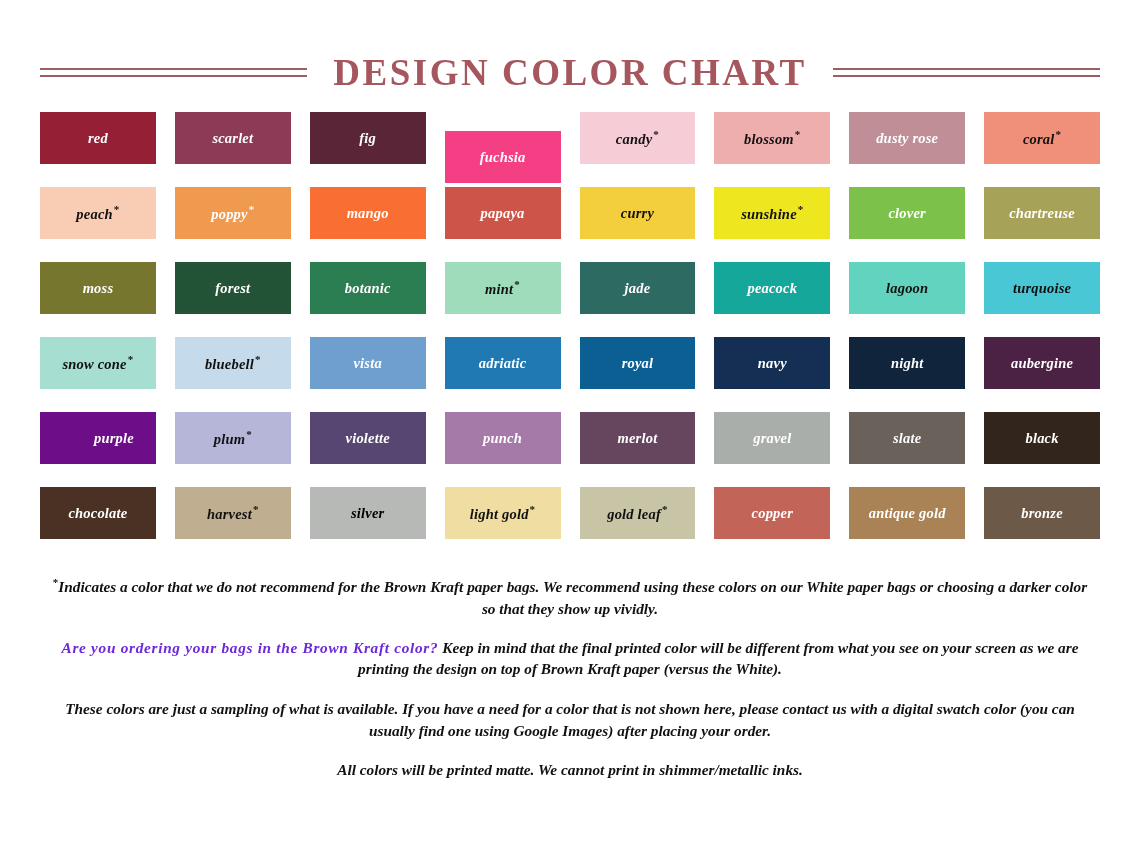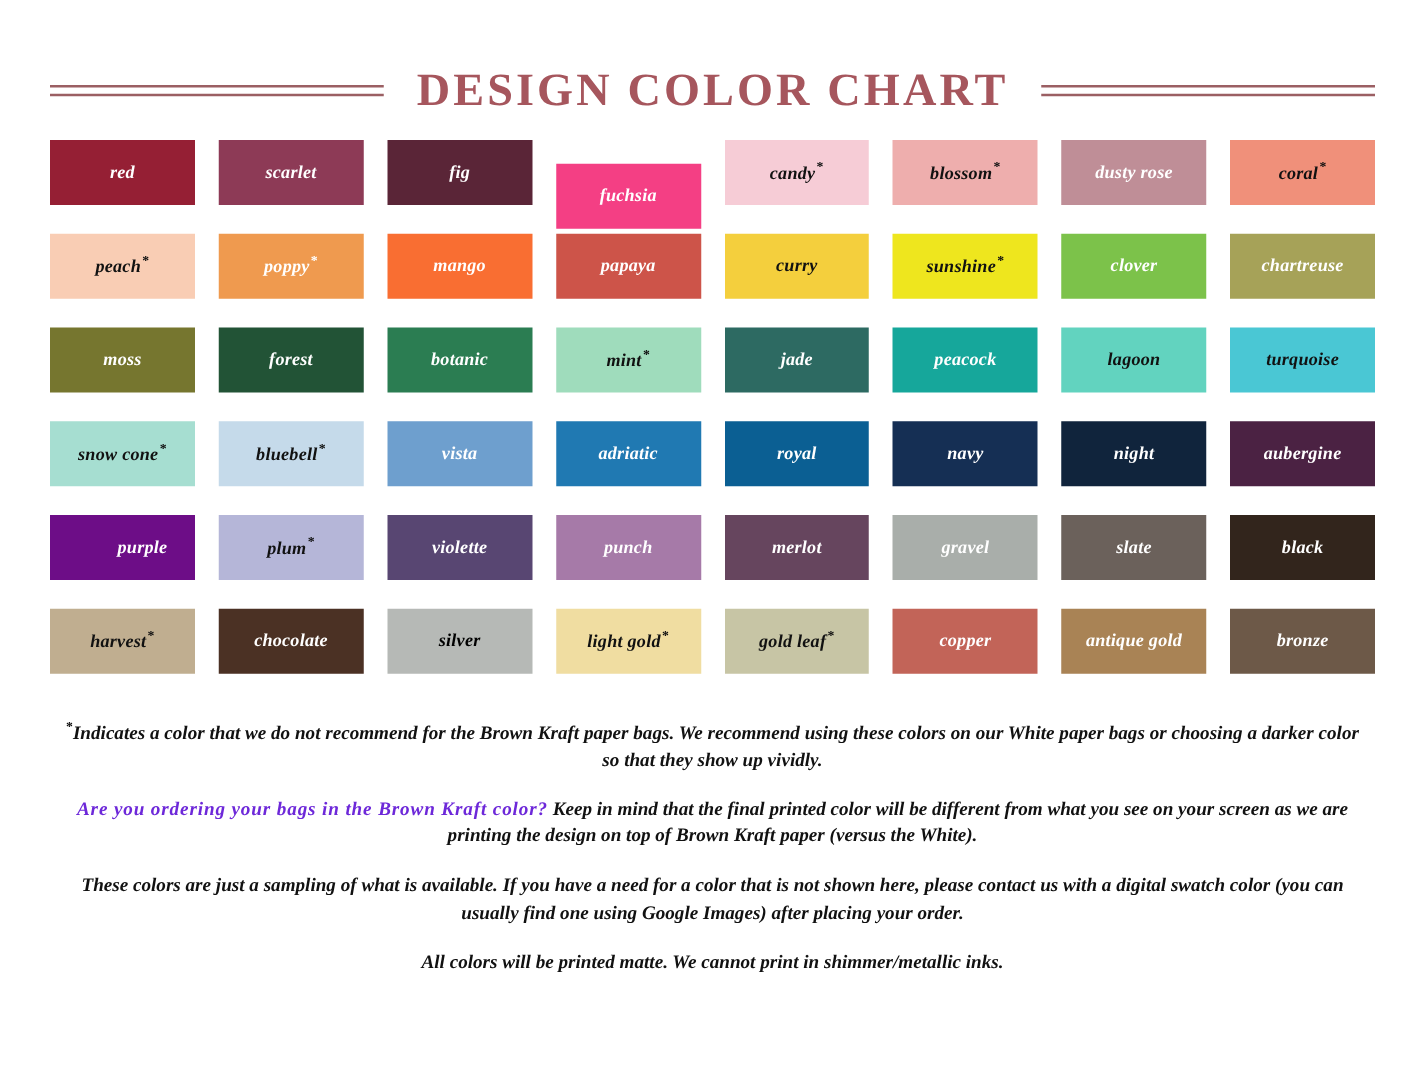--- a/index.html
+++ b/index.html
@@ -244,25 +244,25 @@
       </div>
       <div class="swatch" style="background: rgb(169, 174, 170);">
         <span class="swatch-label" style="color: rgb(255, 255, 255);">gravel</span>
       </div>
       <div class="swatch" style="background: rgb(107, 97, 91);">
         <span class="swatch-label" style="color: rgb(255, 255, 255); font-family: Liberation Serif, serif;">slate</span>
       </div>
       <div class="swatch" style="background: rgb(50, 37, 28);">
         <span class="swatch-label" style="color: rgb(255, 255, 255);">black</span>
       </div>
+      <div class="swatch" style="background: rgb(75, 49, 36);">
+        <span class="swatch-label" style="color: rgb(255, 255, 255);">chocolate</span>
+      </div>
       <div class="swatch" style="background: rgb(192, 174, 144);">
         <span class="swatch-label" style="color: rgb(17, 17, 17);">harvest<span class="star">*</span></span>
-      </div>
-      <div class="swatch" style="background: rgb(75, 49, 36);">
-        <span class="swatch-label" style="color: rgb(255, 255, 255);">chocolate</span>
       </div>
       <div class="swatch" style="background: rgb(182, 185, 182);">
         <span class="swatch-label" style="color: #000000; text-align: center;">silver</span>
       </div>
       <div class="swatch" style="background: rgb(240, 221, 161);">
         <span class="swatch-label" style="color: rgb(17, 17, 17);">light gold<span class="star">*</span></span>
       </div>
       <div class="swatch" style="background: rgb(199, 197, 165);">
         <span class="swatch-label" style="color: rgb(17, 17, 17);">gold leaf<span class="star">*</span></span>
       </div>

